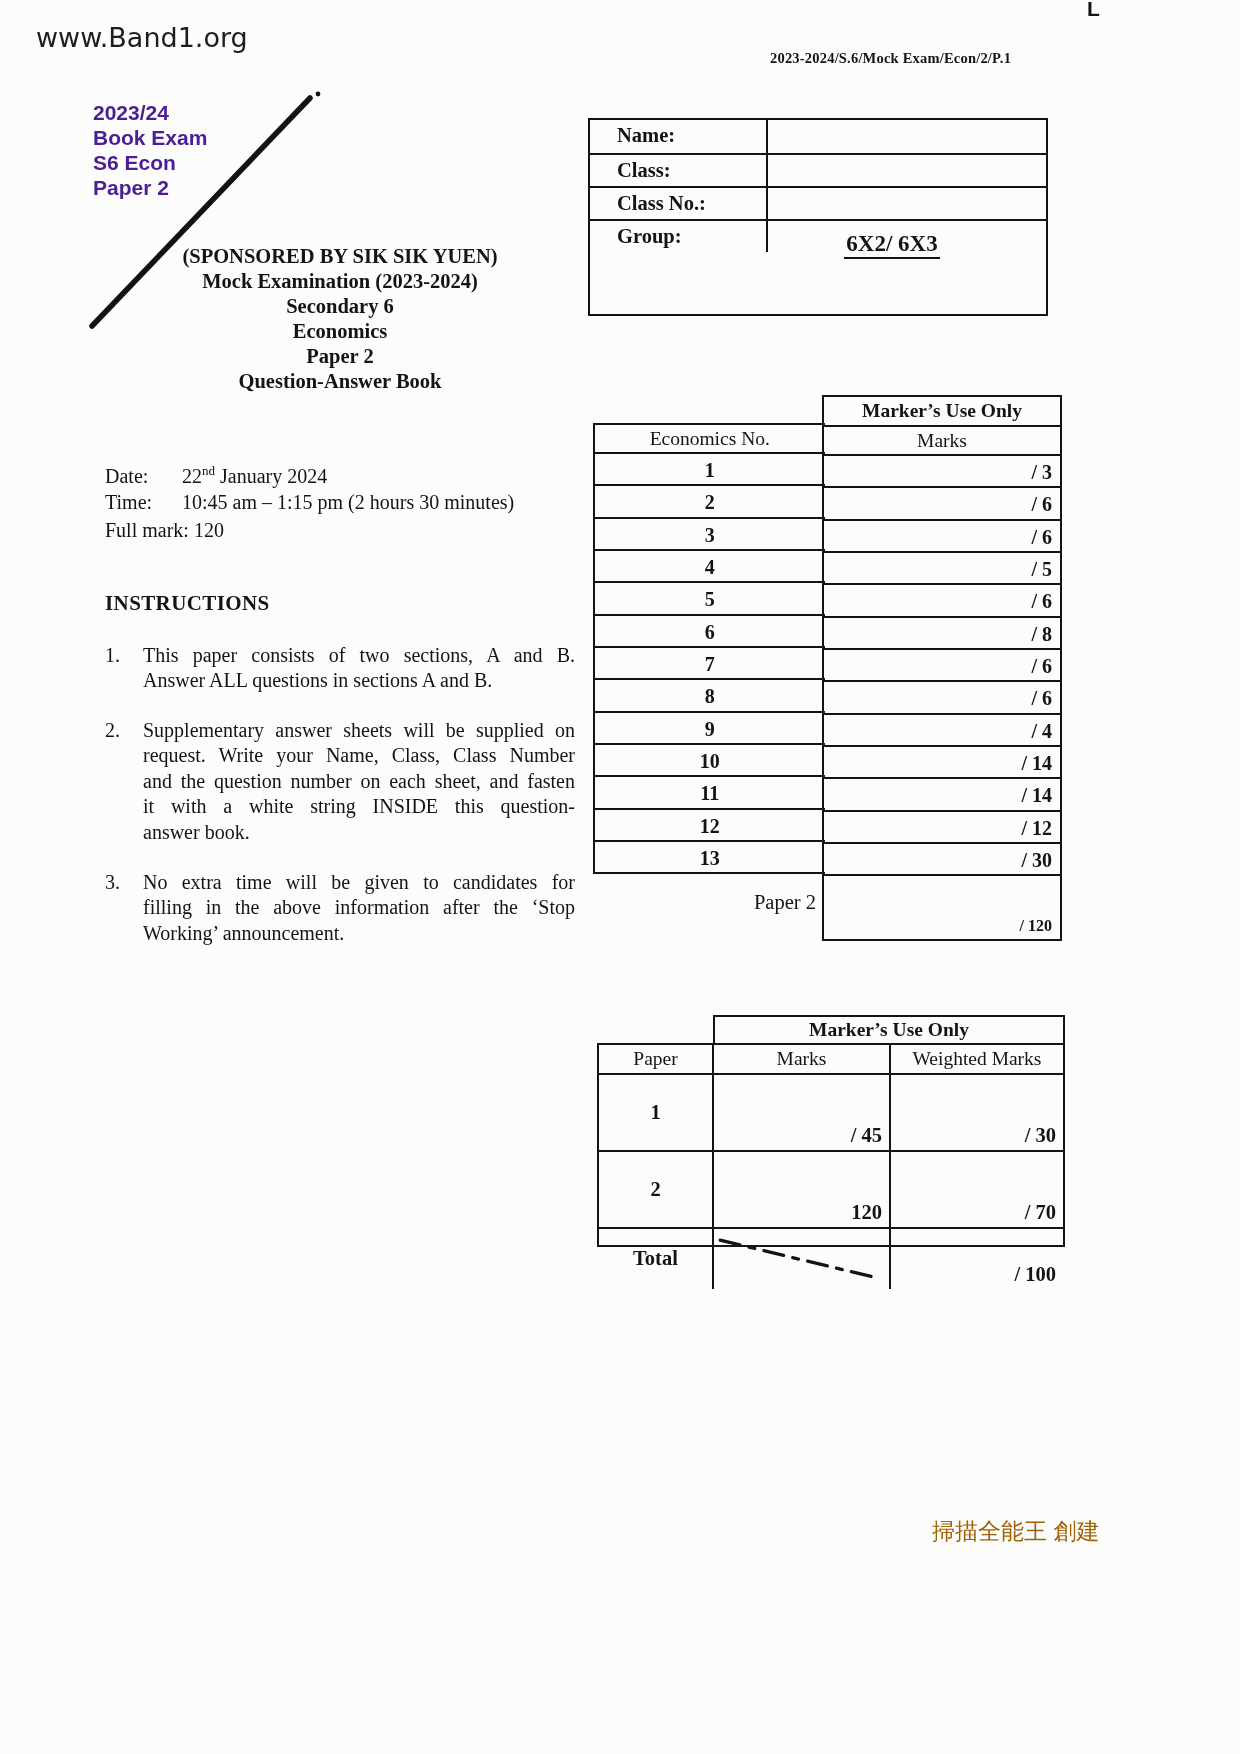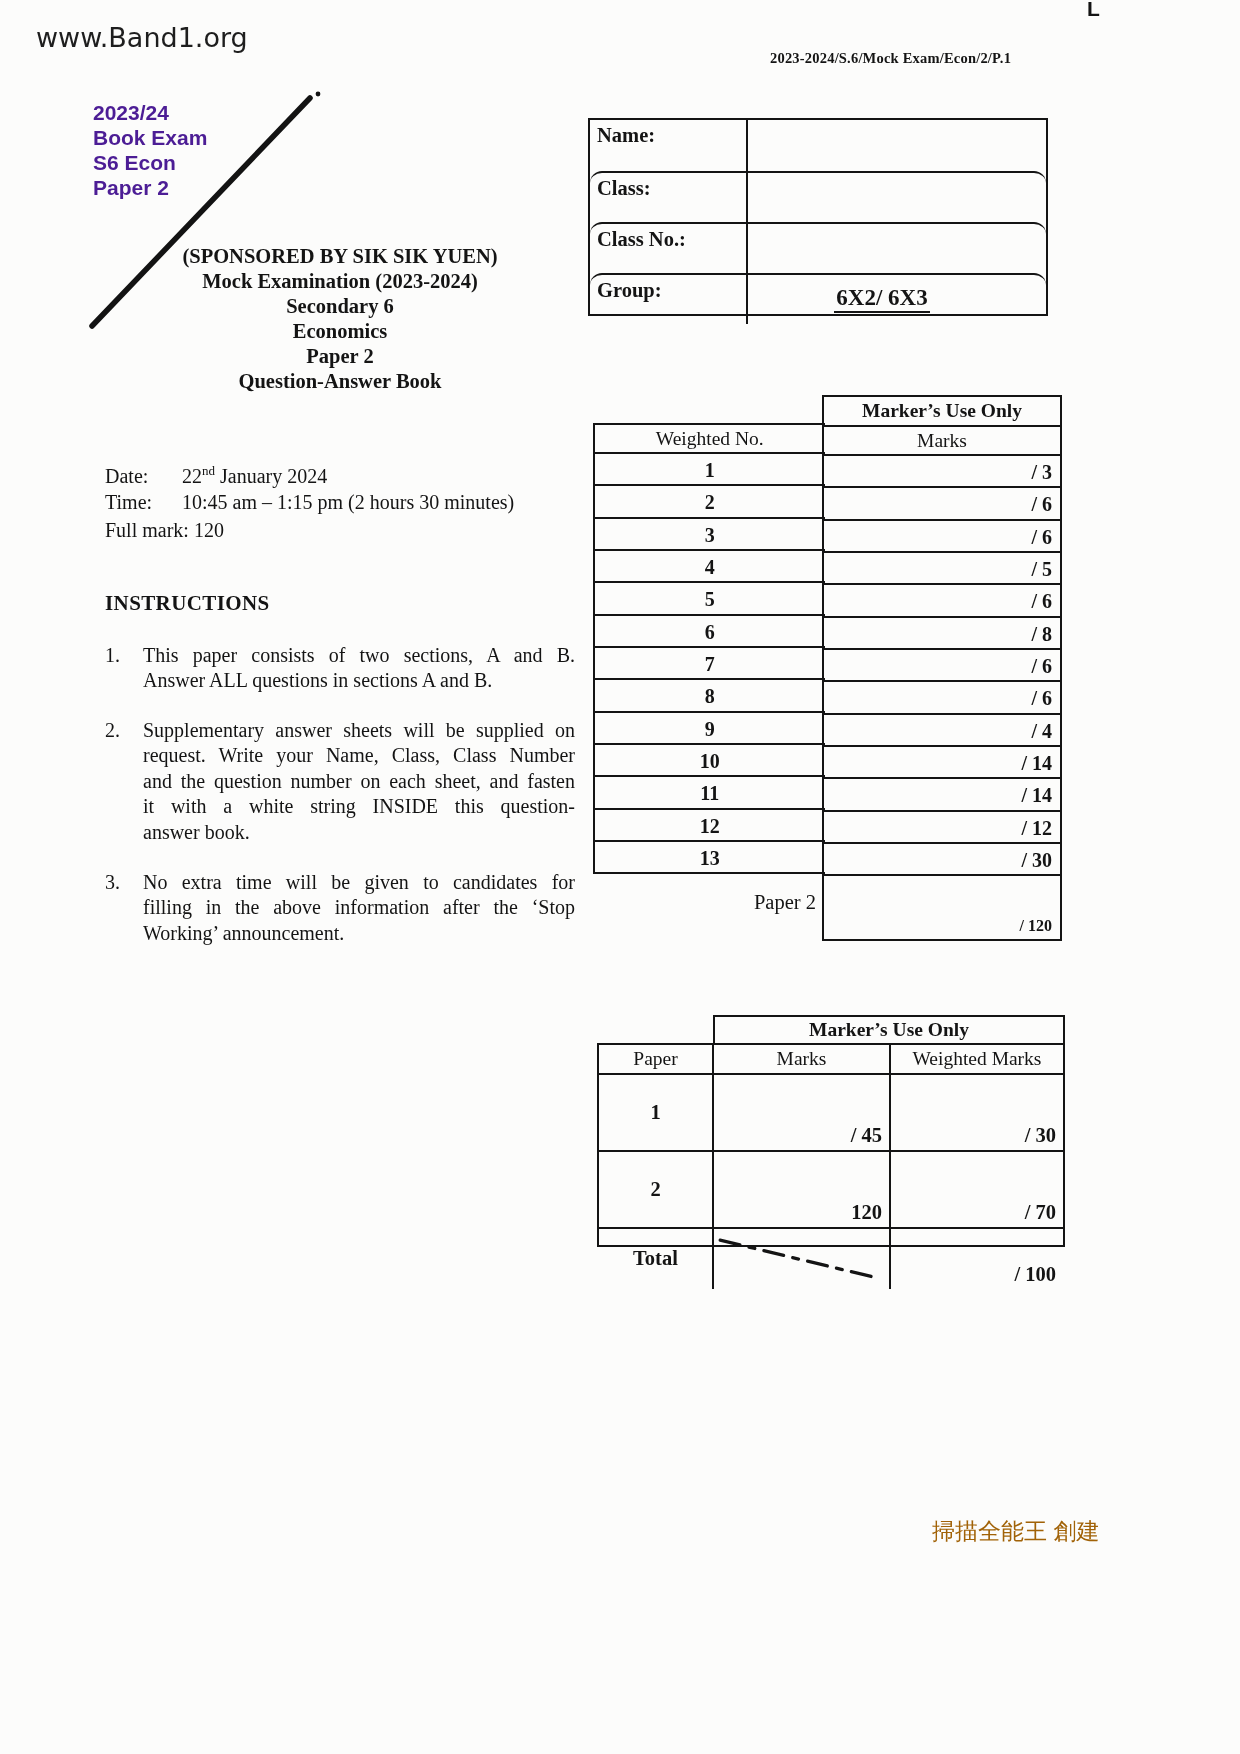--- a/index.html
+++ b/index.html
@@ -11,22 +11,22 @@
   .watermark{font-family:"DejaVu Sans",sans-serif;font-size:27px;color:#1e1e1e;}
   .docref{font-size:14.5px;font-weight:bold;letter-spacing:.2px;}
   .cornerL{font-family:"Liberation Sans",sans-serif;font-weight:bold;font-size:21px;}
 
   
   .cornerblock{font-family:"Liberation Sans",sans-serif;font-weight:bold;font-size:21px;
                line-height:25px;color:#4c1d95;}
 
   
   .stable{left:588px;top:118px;width:460px;height:198px;border:2.5px solid #141414;box-sizing:border-box;}
-  .srow{display:flex;height:51px;box-sizing:border-box;}
-  .srow + .srow{border-top:2px solid #141414;border-radius:12px;}
+  .srow{display:flex;height:33px;box-sizing:border-box;padding-left:20px;}
+  .srow + .srow{border-top:2px solid #141414;}
   .slabel{width:158px;border-right:2.5px solid #141414;box-sizing:border-box;
           font-weight:bold;font-size:20.5px;padding:4px 0 0 7px;}
   .svalue{flex:1;position:relative;}
   .groupval{position:absolute;left:0;right:30px;top:10px;text-align:center;
             font-size:23px;font-weight:bold;}
   .groupval span{border-bottom:2.5px solid #141414;padding:0 2px 1px 2px;}
 
   
   .titleblock{left:150px;top:244px;width:380px;text-align:center;font-weight:bold;
               font-size:20.5px;line-height:25px;}
@@ -154,21 +154,21 @@
   <div class="abs item" style="left:105px;top:870px;">
     <span class="inum">3.</span>
     <div class="ilines">
       <div class="jline">No extra time will be given to candidates for</div>
       <div class="jline">filling in the above information after the ‘Stop</div>
       <div>Working’ announcement.</div>
     </div>
   </div>
 
   <div class="abs qcol">
-    <div class="qhead">Weighted No.</div>
+    <div class="qhead">Economics No.</div>
     <div class="qrow">1</div>
     <div class="qrow">2</div>
     <div class="qrow">3</div>
     <div class="qrow">4</div>
     <div class="qrow">5</div>
     <div class="qrow">6</div>
     <div class="qrow">7</div>
     <div class="qrow">8</div>
     <div class="qrow">9</div>
     <div class="qrow">10</div>

